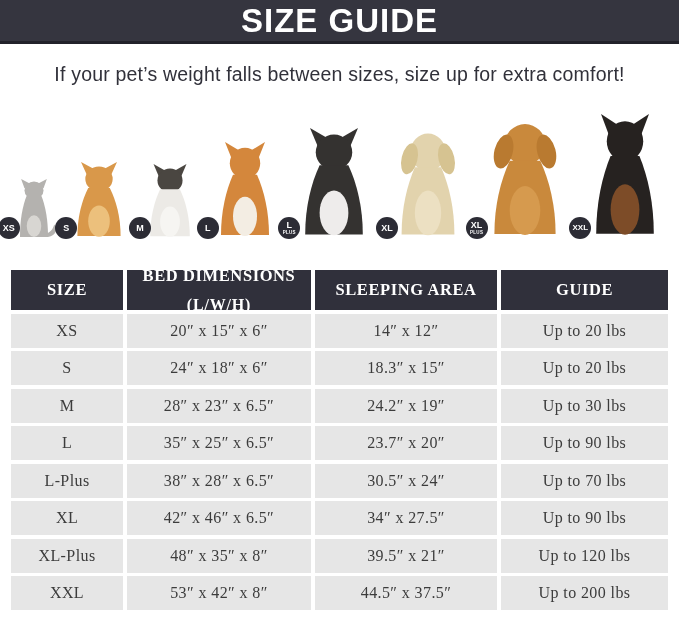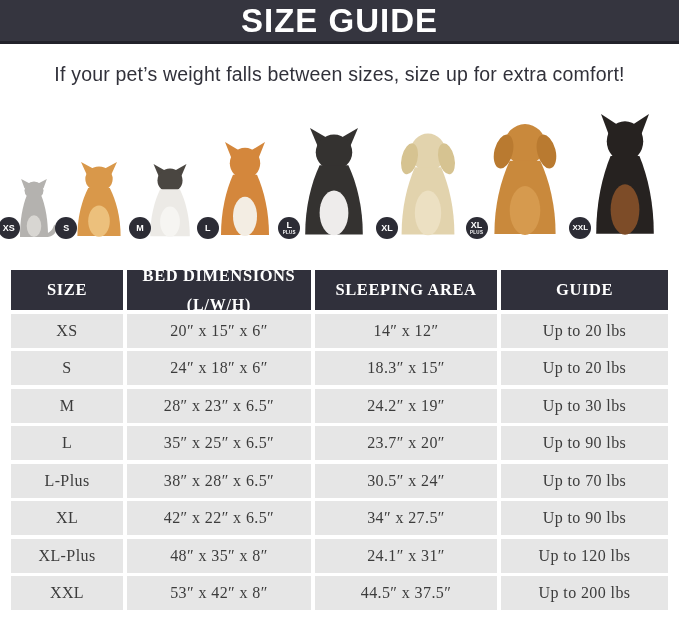--- a/index.html
+++ b/index.html
@@ -151,16 +151,16 @@
       </div><div class="hcell">
         <span>SLEEPING AREA</span>
       </div><div class="hcell">
         <span>GUIDE</span>
       </div></div>
     <div class="trow"><div class="dcell">XS</div><div class="dcell">20″ x 15″ x 6″</div><div class="dcell">14″ x 12″</div><div class="dcell">Up to 20 lbs</div></div>
     <div class="trow"><div class="dcell">S</div><div class="dcell">24″ x 18″ x 6″</div><div class="dcell">18.3″ x 15″</div><div class="dcell">Up to 20 lbs</div></div>
     <div class="trow"><div class="dcell">M</div><div class="dcell">28″ x 23″ x 6.5″</div><div class="dcell">24.2″ x 19″</div><div class="dcell">Up to 30 lbs</div></div>
     <div class="trow"><div class="dcell">L</div><div class="dcell">35″ x 25″ x 6.5″</div><div class="dcell">23.7″ x 20″</div><div class="dcell">Up to 90 lbs</div></div>
     <div class="trow"><div class="dcell">L-Plus</div><div class="dcell">38″ x 28″ x 6.5″</div><div class="dcell">30.5″ x 24″</div><div class="dcell">Up to 70 lbs</div></div>
-    <div class="trow"><div class="dcell">XL</div><div class="dcell">42″ x 22″ x 6.5″</div><div class="dcell">34″ x 27.5″</div><div class="dcell">Up to 90 lbs</div></div>
-    <div class="trow"><div class="dcell">XL-Plus</div><div class="dcell">48″ x 35″ x 8″</div><div class="dcell">24.1″ x 31″</div><div class="dcell">Up to 120 lbs</div></div>
+    <div class="trow"><div class="dcell">XL</div><div class="dcell">42″ x 46″ x 6.5″</div><div class="dcell">34″ x 27.5″</div><div class="dcell">Up to 90 lbs</div></div>
+    <div class="trow"><div class="dcell">XL-Plus</div><div class="dcell">48″ x 35″ x 8″</div><div class="dcell">39.5″ x 21″</div><div class="dcell">Up to 120 lbs</div></div>
     <div class="trow"><div class="dcell">XXL</div><div class="dcell">53″ x 42″ x 8″</div><div class="dcell">44.5″ x 37.5″</div><div class="dcell">Up to 200 lbs</div></div>
   </div>
 
 </body></html>

